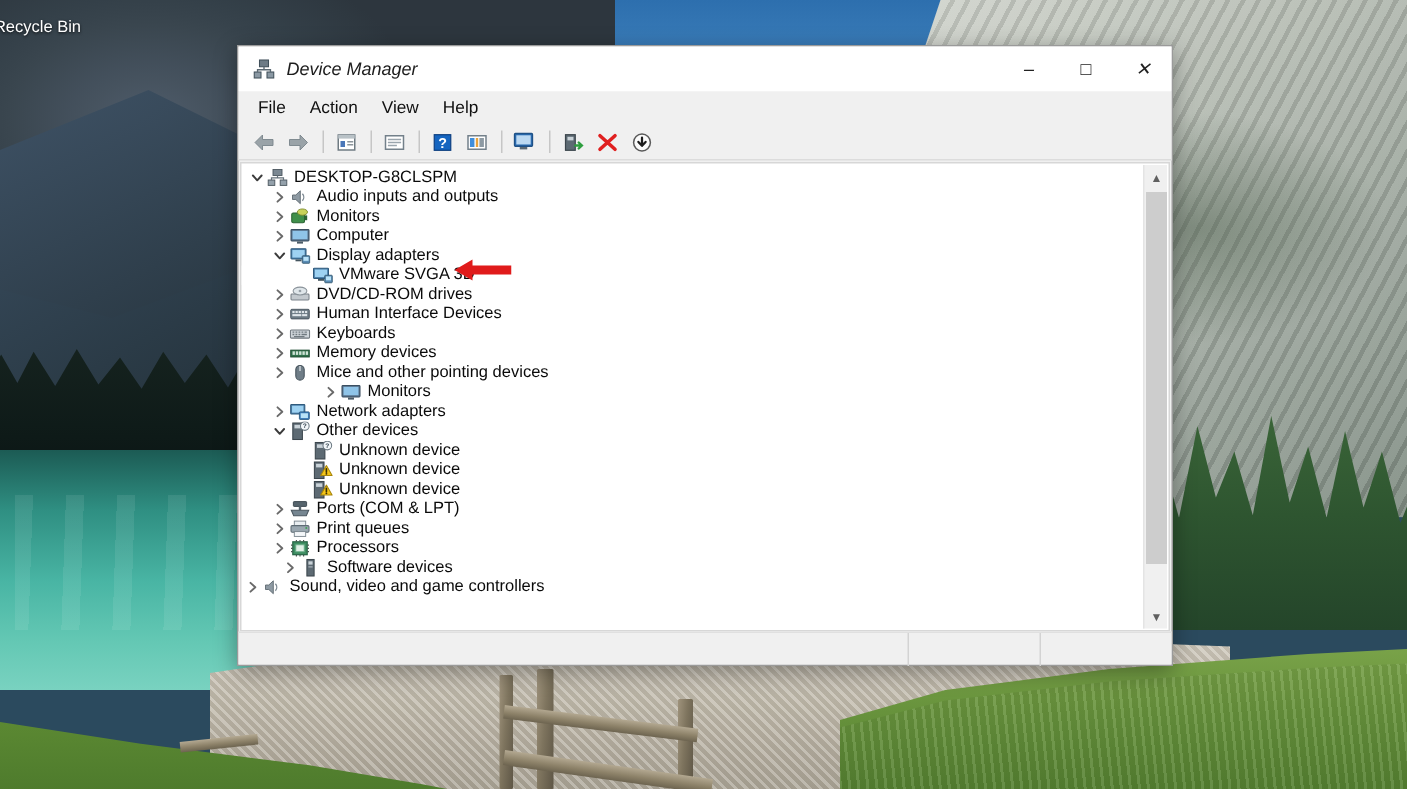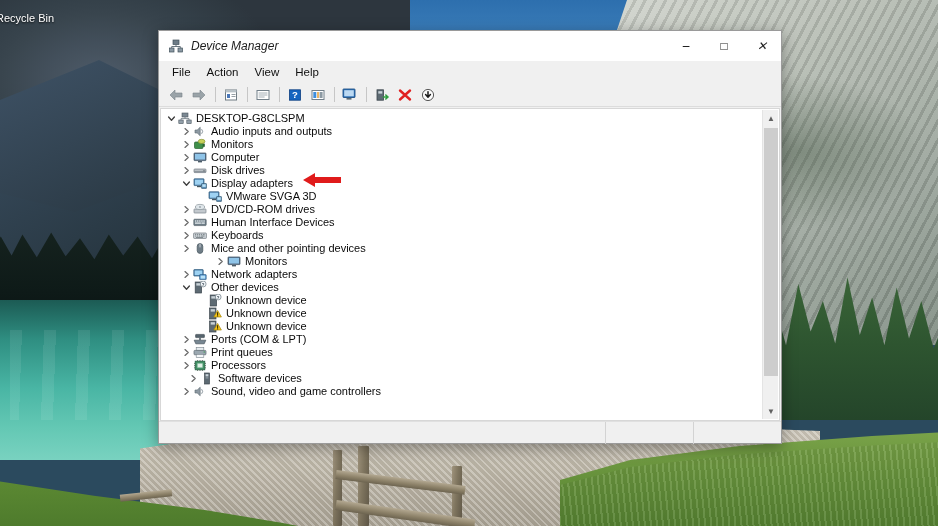--- a/index.html
+++ b/index.html
@@ -403,33 +403,20 @@
           <span class="nicon"><svg width="14" height="13" viewBox="0 0 14 13">
               <rect x="1" y="2" width="12" height="7.6" rx="0.6" fill="#57718a" stroke="#3a4e60" stroke-width="0.7"></rect>
               <rect x="2" y="2.9" width="10" height="5.6" fill="#8fc4e8"></rect>
               <rect x="5" y="10" width="4" height="1.4" fill="#4c5c68"></rect>
             </svg></span>
           <span class="nlabel">Computer</span>
         </div>
         <div class="node" style="padding-left: 19px;">
           <span class="twisty">
             <svg width="9" height="9" viewBox="0 0 9 9">
-              <path d="M3 1.6 L6.2 4.5 L3 7.4" stroke="#6a6a6a" stroke-width="1.3" fill="none" stroke-linecap="round" stroke-linejoin="round"></path>
-            </svg>
-          </span>
-          <span class="nicon"><svg width="14" height="13" viewBox="0 0 14 13">
-              <rect x="1" y="5" width="12" height="3.6" rx="0.8" fill="#b9bfc4" stroke="#757d84" stroke-width="0.7"></rect>
-              <rect x="1" y="7" width="12" height="1.6" fill="#8e969d"></rect>
-              <circle cx="11" cy="6.8" r="0.7" fill="#5f686e"></circle>
-            </svg></span>
-          <span class="nlabel">Disk drives</span>
-        </div>
-        <div class="node" style="padding-left: 19px;">
-          <span class="twisty">
-            <svg width="9" height="9" viewBox="0 0 9 9">
               <path d="M1.6 3 L4.5 6.2 L7.4 3" stroke="#3c3c3c" stroke-width="1.3" fill="none" stroke-linecap="round" stroke-linejoin="round"></path>
             </svg>
           </span>
           <span class="nicon"><svg width="14" height="13" viewBox="0 0 14 13">
               <rect x="1" y="1.8" width="10" height="6.8" rx="0.5" fill="#4b7ea8" stroke="#2f5a7c" stroke-width="0.7"></rect>
               <rect x="1.9" y="2.7" width="8.2" height="5" fill="#9ed2f2"></rect>
               <rect x="4" y="9" width="4" height="1.2" fill="#44555f"></rect>
               <rect x="8.5" y="6.5" width="5" height="5" rx="0.5" fill="#5a8cb5" stroke="#33586f" stroke-width="0.6"></rect>
               <rect x="9.3" y="7.3" width="3.4" height="2.6" fill="#b9e2f7"></rect>
             </svg></span>
@@ -489,20 +476,36 @@
             </svg></span>
           <span class="nlabel">Keyboards</span>
         </div>
         <div class="node" style="padding-left: 19px;">
           <span class="twisty">
             <svg width="9" height="9" viewBox="0 0 9 9">
               <path d="M3 1.6 L6.2 4.5 L3 7.4" stroke="#6a6a6a" stroke-width="1.3" fill="none" stroke-linecap="round" stroke-linejoin="round"></path>
             </svg>
           </span>
           <span class="nicon"><svg width="14" height="13" viewBox="0 0 14 13">
+              <rect x="0.8" y="4.4" width="12.4" height="4.6" fill="#2f6f49" stroke="#1e4a30" stroke-width="0.6"></rect>
+              <rect x="2" y="5.2" width="1.6" height="2.4" fill="#cfe3d6"></rect>
+              <rect x="4.2" y="5.2" width="1.6" height="2.4" fill="#cfe3d6"></rect>
+              <rect x="6.4" y="5.2" width="1.6" height="2.4" fill="#cfe3d6"></rect>
+              <rect x="8.6" y="5.2" width="1.6" height="2.4" fill="#cfe3d6"></rect>
+              <rect x="10.8" y="5.2" width="1.6" height="2.4" fill="#cfe3d6"></rect>
+            </svg></span>
+          <span class="nlabel">Memory devices</span>
+        </div>
+        <div class="node" style="padding-left: 19px;">
+          <span class="twisty">
+            <svg width="9" height="9" viewBox="0 0 9 9">
+              <path d="M3 1.6 L6.2 4.5 L3 7.4" stroke="#6a6a6a" stroke-width="1.3" fill="none" stroke-linecap="round" stroke-linejoin="round"></path>
+            </svg>
+          </span>
+          <span class="nicon"><svg width="14" height="13" viewBox="0 0 14 13">
               <rect x="4.2" y="1.6" width="5.6" height="9.8" rx="2.8" fill="#6f7d87" stroke="#44515a" stroke-width="0.7"></rect>
               <path d="M7 2 V5.4" stroke="#d7dde1" stroke-width="0.9"></path>
             </svg></span>
           <span class="nlabel">Mice and other pointing devices</span>
         </div>
         <div class="node" style="padding-left: 19px; margin-left: 34px;">
           <span class="twisty">
             <svg width="9" height="9" viewBox="0 0 9 9">
               <path d="M3 1.6 L6.2 4.5 L3 7.4" stroke="#6a6a6a" stroke-width="1.3" fill="none" stroke-linecap="round" stroke-linejoin="round"></path>
             </svg>
@@ -620,21 +623,21 @@
               <path d="M3 1.6 L6.2 4.5 L3 7.4" stroke="#6a6a6a" stroke-width="1.3" fill="none" stroke-linecap="round" stroke-linejoin="round"></path>
             </svg>
           </span>
           <span class="nicon"><svg width="14" height="13" viewBox="0 0 14 13">
               <rect x="4.6" y="1" width="4.8" height="11" fill="#5d6a73" stroke="#3c464d" stroke-width="0.7"></rect>
               <rect x="5.6" y="2.2" width="2.8" height="2.2" fill="#c9d2d8"></rect>
               <rect x="5.6" y="5.4" width="2.8" height="1" fill="#9aa5ac"></rect>
             </svg></span>
           <span class="nlabel">Software devices</span>
         </div>
-        <div class="node" style="padding-left: 19px;">
+        <div class="node" style="padding-left: 1px;">
           <span class="twisty">
             <svg width="9" height="9" viewBox="0 0 9 9">
               <path d="M3 1.6 L6.2 4.5 L3 7.4" stroke="#6a6a6a" stroke-width="1.3" fill="none" stroke-linecap="round" stroke-linejoin="round"></path>
             </svg>
           </span>
           <span class="nicon"><svg width="14" height="13" viewBox="0 0 14 13">
               <path d="M2 5 H4.2 L7.2 2.2 V10.8 L4.2 8 H2 Z" fill="#8e9aa3" stroke="#5d6971" stroke-width="0.6"></path>
               <path d="M8.6 4.2 A3.4 3.4 0 0 1 8.6 8.8" stroke="#7d8992" stroke-width="0.9" fill="none"></path>
             </svg></span>
           <span class="nlabel">Sound, video and game controllers</span>

